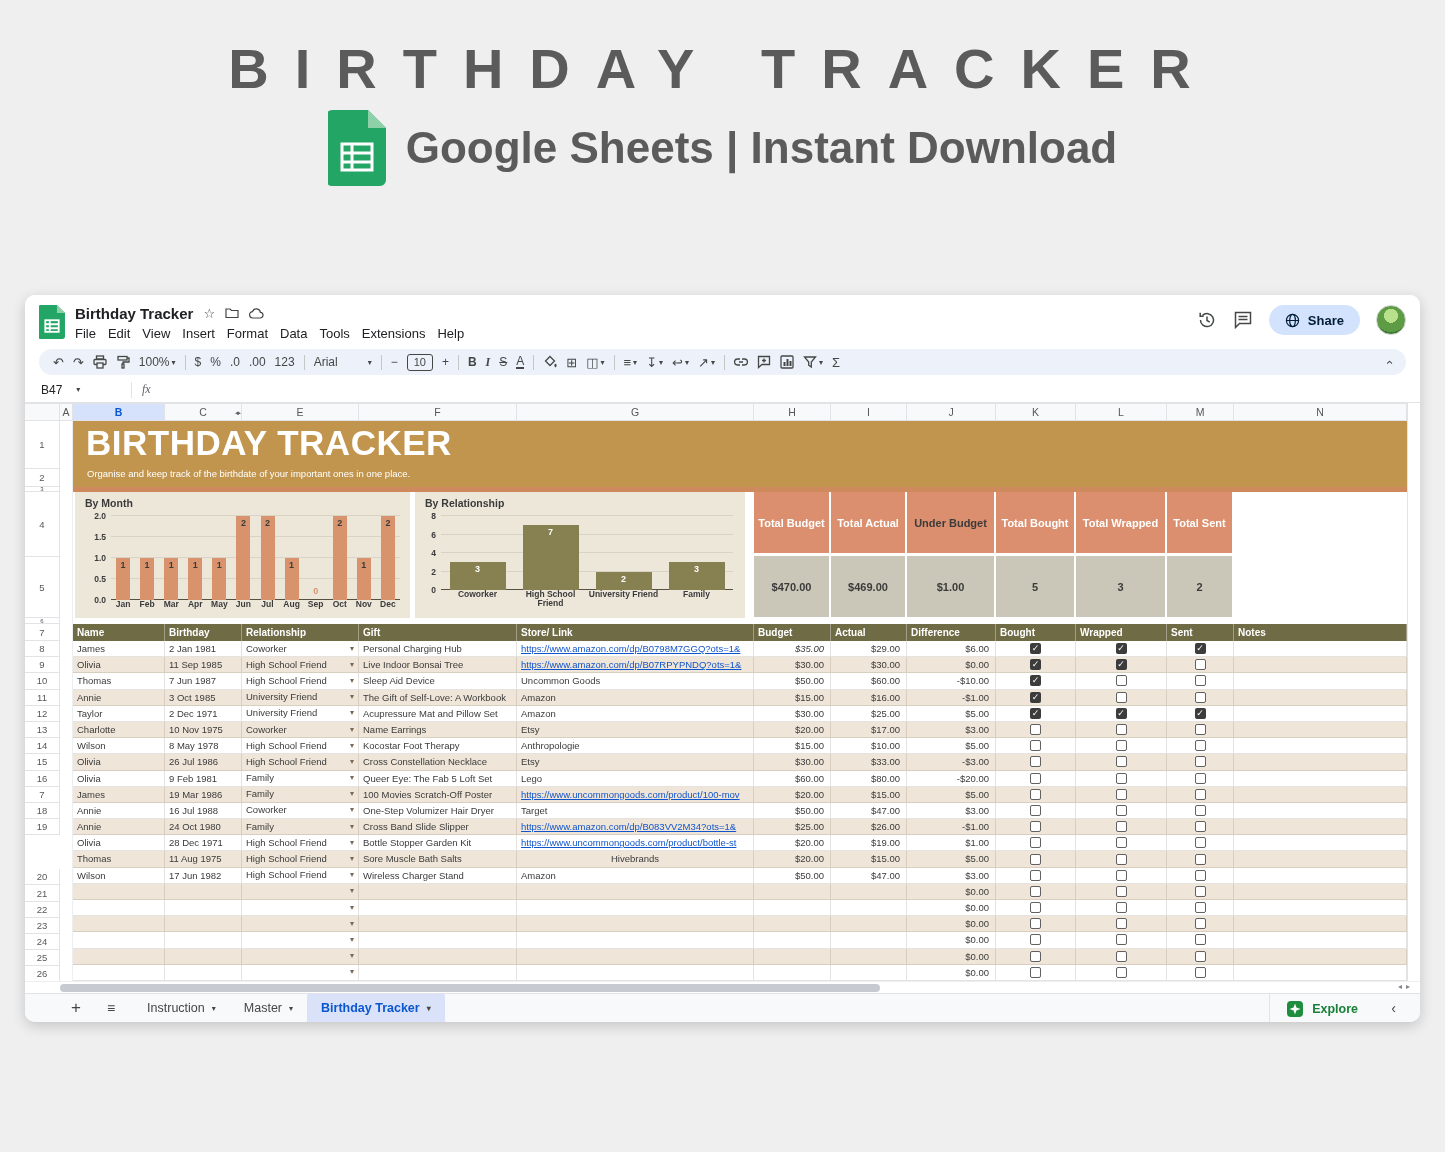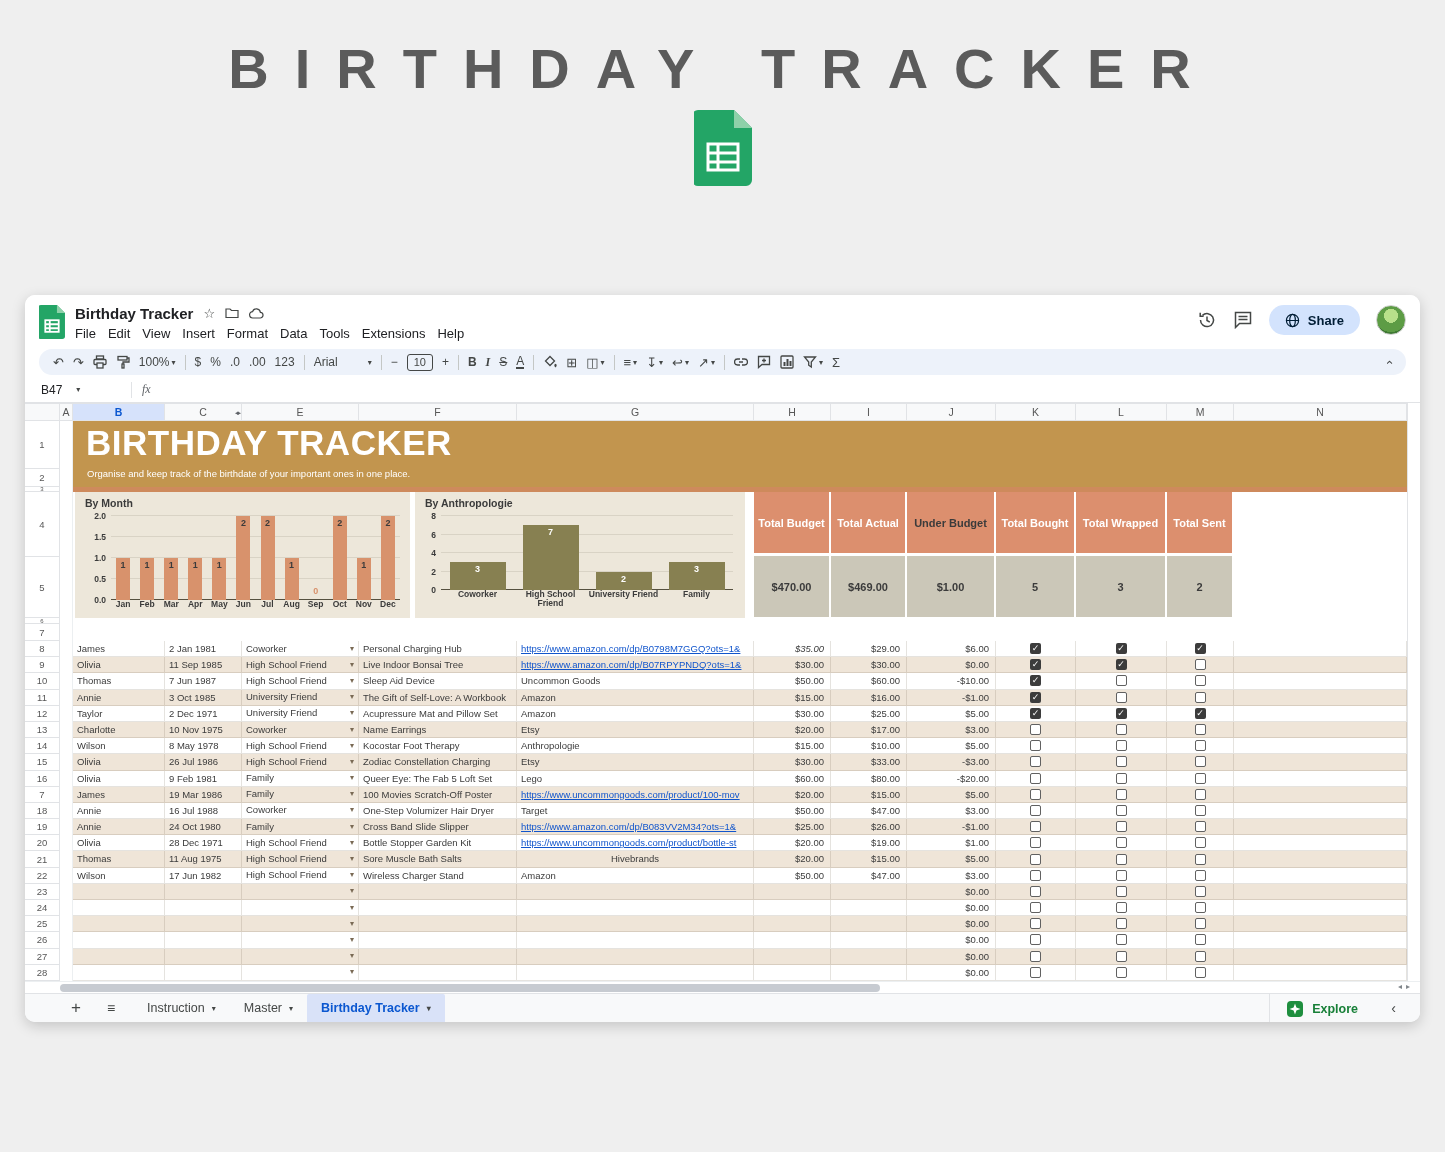--- a/index.html
+++ b/index.html
@@ -146,20 +146,21 @@
       <path d="M4 0 h36 l18 18 v52 a6 6 0 0 1 -6 6 h-48 a6 6 0 0 1 -6 -6 v-64 a6 6 0 0 1 6 -6 z" fill="#23a566"></path>
       <path d="M40 0 l18 18 h-18 z" fill="#8ed1a9"></path>
       <g stroke="#ffffff" stroke-width="3" fill="none">
         <rect x="14" y="34" width="30" height="26"></rect>
         <line x1="14" y1="43" x2="44" y2="43"></line>
         <line x1="14" y1="52" x2="44" y2="52"></line>
         <line x1="24" y1="34" x2="24" y2="60"></line>
       </g>
     </svg>
   </span>
+  <span class="sub-text">Google Sheets | Instant Download</span>
 </div>
 
 <div class="window">
 
   <div class="titlebar">
     <div class="tb-left">
       <span>
         <svg class="icon" width="26" height="34" viewBox="0 0 58 76" style="margin-top:2px">
           <path d="M4 0 h36 l18 18 v52 a6 6 0 0 1 -6 6 h-48 a6 6 0 0 1 -6 -6 v-64 a6 6 0 0 1 6 -6 z" fill="#23a566"></path>
           <path d="M40 0 l18 18 h-18 z" fill="#8ed1a9"></path>
@@ -399,21 +400,21 @@
         <div class="rn" style="height: 16.19px;">10</div>
         <div class="rn" style="height: 16.19px;">11</div>
         <div class="rn" style="height: 16.19px;">12</div>
         <div class="rn" style="height: 16.19px;">13</div>
         <div class="rn" style="height: 16.19px;">14</div>
         <div class="rn" style="height: 16.19px;">15</div>
         <div class="rn" style="height: 16.19px;">16</div>
         <div class="rn" style="height: 16.19px;">7</div>
         <div class="rn" style="height: 16.19px;">18</div>
         <div class="rn" style="height: 16.19px;">19</div>
-        <div class="rn" style="height: 16.19px;">20</div>
+        <div class="rn" style="height: 16.19px; margin-top: 34px;">20</div>
         <div class="rn" style="height: 16.19px;">21</div>
         <div class="rn" style="height: 16.19px;">22</div>
         <div class="rn" style="height: 16.19px;">23</div>
         <div class="rn" style="height: 16.19px;">24</div>
         <div class="rn" style="height: 16.19px;">25</div>
         <div class="rn" style="height: 16.19px;">26</div>
         <div class="rn" style="height: 16.19px;">27</div>
         <div class="rn" style="height: 16.19px;">28</div>
       </div>
     <div class="colA"></div>
@@ -507,21 +508,21 @@
           <div class="xlab">Jun</div>
           <div class="xlab">Jul</div>
           <div class="xlab">Aug</div>
           <div class="xlab">Sep</div>
           <div class="xlab">Oct</div>
           <div class="xlab">Nov</div>
           <div class="xlab">Dec</div>
         </div>
       </div>
     <div class="chartpanel" id="chart-rel" style="left: 390px; width: 330px; background: rgb(237, 231, 218);">
-        <div class="chart-title">By Anthropologie</div>
+        <div class="chart-title">By Relationship</div>
         <div class="plot" style="inset: 24px 12px 28px 26px;">
           <span class="ylab" style="bottom: 0%; transform: translateY(50%);">0</span>
           <div class="gridline" style="bottom: 25%;"></div>
           <span class="ylab" style="bottom: 25%; transform: translateY(50%);">2</span>
           <div class="gridline" style="bottom: 50%;"></div>
           <span class="ylab" style="bottom: 50%; transform: translateY(50%);">4</span>
           <div class="gridline" style="bottom: 75%;"></div>
           <span class="ylab" style="bottom: 75%; transform: translateY(50%);">6</span>
           <div class="gridline" style="bottom: 100%;"></div>
           <span class="ylab" style="bottom: 100%; transform: translateY(50%);">8</span>
@@ -565,20 +566,34 @@
         <div class="tot-h" style="width: 91px;">Total Wrapped</div>
         <div class="tot-h" style="width: 67px;">Total Sent</div>
         <div class="tot-v" style="width: 77px;">$470.00</div>
         <div class="tot-v" style="width: 76px;">$469.00</div>
         <div class="tot-v" style="width: 89px;">$1.00</div>
         <div class="tot-v" style="width: 80px;">5</div>
         <div class="tot-v" style="width: 91px;">3</div>
         <div class="tot-v" style="width: 67px;">2</div>
       </div>
 
+    <div class="thead" id="thead">
+        <div class="th" style="width: 92px;">Name</div>
+        <div class="th" style="width: 77px;">Birthday</div>
+        <div class="th" style="width: 117px;">Relationship</div>
+        <div class="th" style="width: 158px;">Gift</div>
+        <div class="th" style="width: 237px;">Store/ Link</div>
+        <div class="th" style="width: 77px;">Budget</div>
+        <div class="th" style="width: 76px;">Actual</div>
+        <div class="th" style="width: 89px;">Difference</div>
+        <div class="th" style="width: 80px;">Bought</div>
+        <div class="th" style="width: 91px;">Wrapped</div>
+        <div class="th" style="width: 67px;">Sent</div>
+        <div class="th" style="width: 173px;">Notes</div>
+      </div>
     <div class="tbody" id="tbody">
         <div class="tr">
           <div class="td" style="width: 92px;">James</div>
           <div class="td" style="width: 77px;">2 Jan 1981</div>
           <div class="td rel" style="width: 117px;">
             <span>Coworker</span>
             <span class="rel-arrow">▾</span>
           </div>
           <div class="td" style="width: 158px;">Personal Charging Hub</div>
           <div class="td store" style="width: 237px;"><a class="cell-link">https://www.amazon.com/dp/B0798M7GGQ?ots=1&amp;</a></div>
@@ -734,21 +749,21 @@
           </div>
           <div class="td" style="width: 173px;"></div>
         </div>
         <div class="tr alt">
           <div class="td" style="width: 92px;">Olivia</div>
           <div class="td" style="width: 77px;">26 Jul 1986</div>
           <div class="td rel" style="width: 117px;">
             <span>High School Friend</span>
             <span class="rel-arrow">▾</span>
           </div>
-          <div class="td" style="width: 158px;">Zodiac Constellation Charging</div>
+          <div class="td" style="width: 158px;">Cross Constellation Necklace</div>
           <div class="td store" style="width: 237px;">Etsy</div>
           <div class="td money" style="width: 77px;">$30.00</div>
           <div class="td money" style="width: 76px;">$33.00</div>
           <div class="td money" style="width: 89px;">-$3.00</div>
           <div class="td check" style="width: 80px;">
             <span class="cb off"></span>
           </div>
           <div class="td check" style="width: 91px;">
             <span class="cb off"></span>
           </div>

